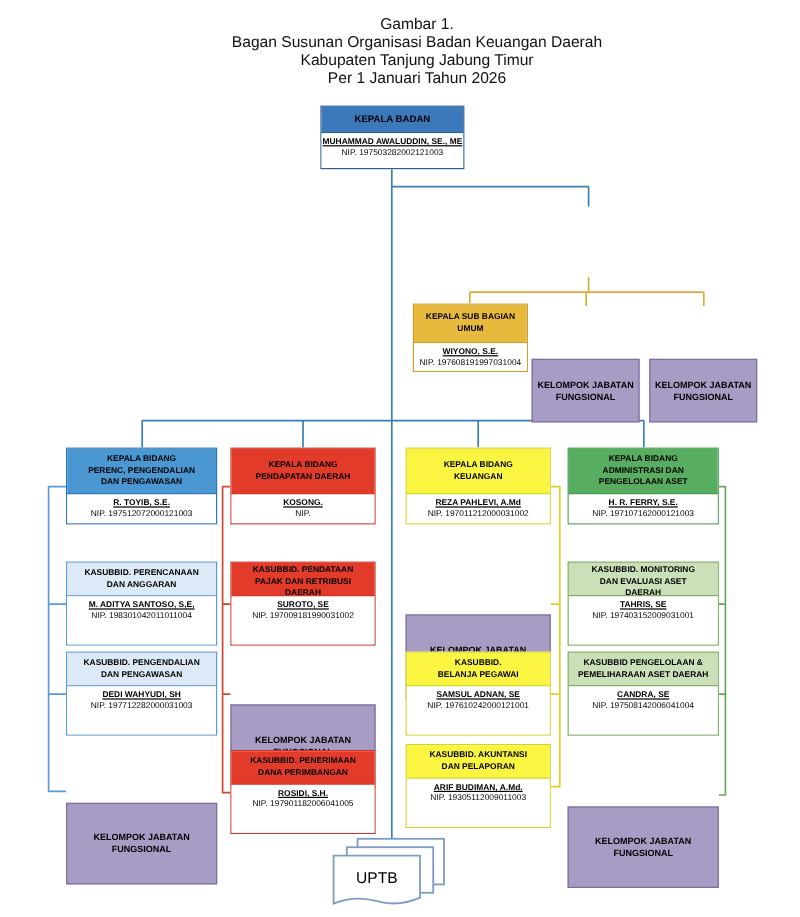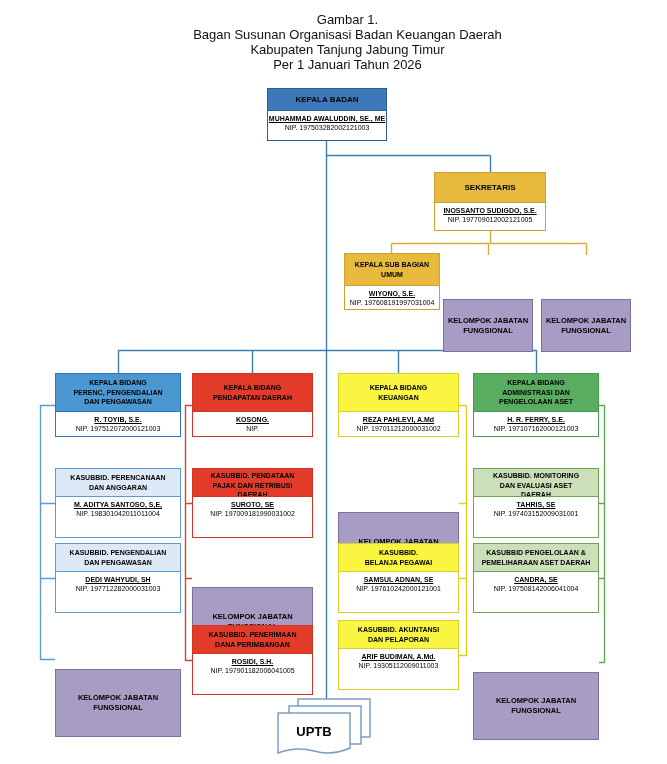--- a/index.html
+++ b/index.html
@@ -26,21 +26,21 @@
   .c-blue1{border:1.5px solid #2c5f94}  .c-blue1 .ohead{background:#3c79bb;border-bottom:1.5px solid #2c5f94}
   .c-blue2{border:1.5px solid #2e75b6}  .c-blue2 .ohead{background:#4a97d2;border-bottom:1.5px solid #2e75b6}
   .c-gold{border:1.5px solid #cfa02f}   .c-gold .ohead{background:#e7ba3e;border-bottom:1.5px solid #cfa02f}
   .c-red{border:1.5px solid #cf3425}    .c-red .ohead{background:#e23b2a;border-bottom:1.5px solid #cf3425}
   .c-yellow{border:1.5px solid #d8d12b} .c-yellow .ohead{background:#f9f541;border-bottom:1.5px solid #d8d12b}
   .c-green{border:1.5px solid #449a4e}  .c-green .ohead{background:#58ad60;border-bottom:1.5px solid #449a4e}
   .c-lblue{border:1.5px solid #5b9bd5}  .c-lblue .ohead{background:#dde9f6;border-bottom:1.5px solid #5b9bd5}
   .c-lgreen{border:1.5px solid #6fa34e} .c-lgreen .ohead{background:#cbdfb9;border-bottom:1.5px solid #6fa34e}
   .purple{background:#a79cc3;border:1.5px solid #7d6fa0;margin-top:44px;}
 
-  .uptb-label{position:absolute;left:274px;top:724px;width:80px;text-align:center;font-weight:700;font-size:13px;}
+  .uptb-label{position:absolute;left:274px;top:724px;width:80px;text-align:center;font-weight:400;font-size:13px;}
 </style>
 </head>
 <body>
 
 <div class="canvas">
 
   <svg class="lines" width="667" height="764" viewBox="0 0 667 764">
     <g fill="none" stroke-width="1.4">
       <path stroke="#3b7fb0" d="M326.5 141 V699 M326.5 155.5 H490.5 M490.5 155.5 V172 M118.5 350.5 H536.5 M118.5 350 V373 M252.5 350 V373 M398.5 350 V373 M536.5 350 V373"></path>
       <path stroke="#dcab36" d="M490.5 231 V243.5 M391.5 243.5 H586.5 M391.5 243.5 V253 M488.5 243.5 V255 M586.5 243.5 V255"></path>
@@ -57,27 +57,20 @@
 Per 1 Januari Tahun 2026</div>
 
   <div class="obox c-blue1" style="left:267px;top:88px;width:120px;height:53px;">
     <div class="ohead big" style="height:22px;">KEPALA BADAN</div>
     <div class="obody">
       <div class="name">MUHAMMAD AWALUDDIN, SE., ME</div>
       <div class="nip">NIP. 197503282002121003</div>
     </div>
   </div>
 
-  <div class="obox c-gold" style="left:434px;top:172px;width:112px;height:59px;">
-    <div class="ohead big" style="height:30px;">SEKRETARIS</div>
-    <div class="obody">
-      <div class="name">INOSSANTO SUDIGDO, S.E.</div>
-      <div class="nip">NIP. 197709012002121005</div>
-    </div>
-  </div>
 
   <div class="obox c-gold" style="left:344px;top:253px;width:96px;height:57px;">
     <div class="ohead" style="height:32px;">KEPALA SUB BAGIAN
 UMUM</div>
     <div class="obody">
       <div class="name">WIYONO, S.E.</div>
       <div class="nip">NIP. 197608191997031004</div>
     </div>
   </div>
 

